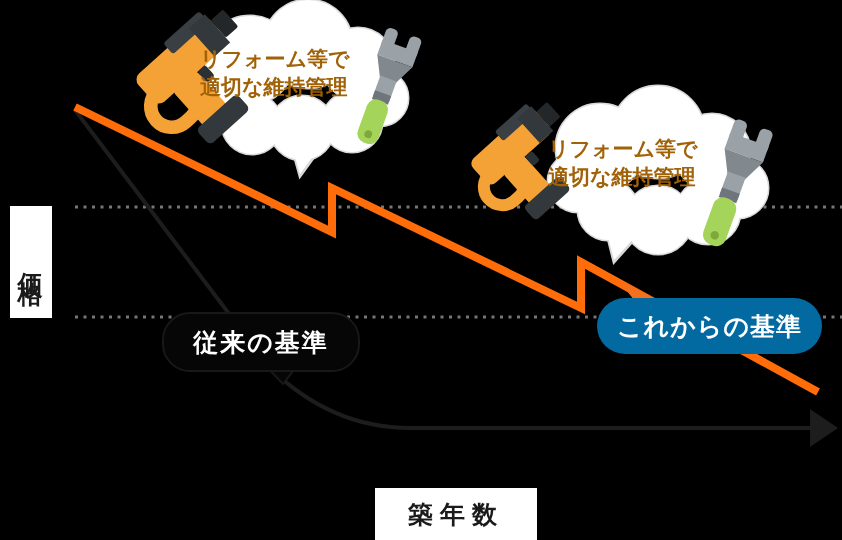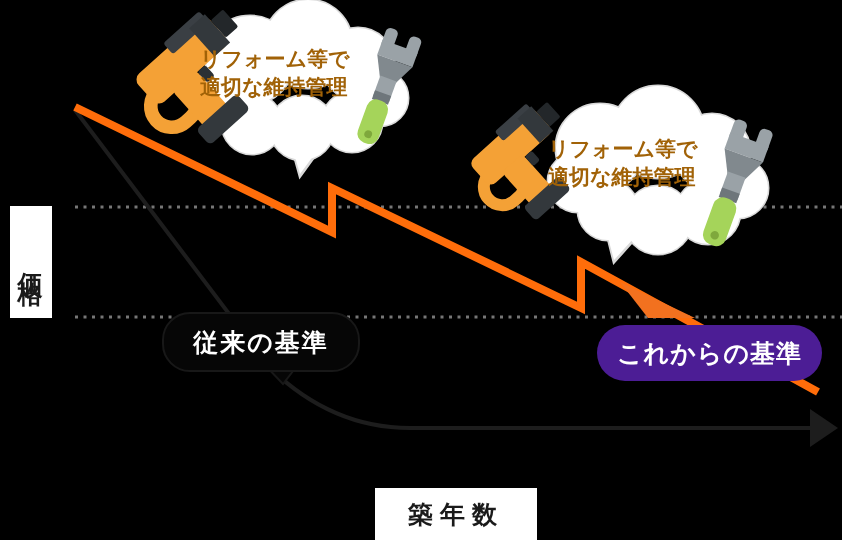--- a/index.html
+++ b/index.html
@@ -9,21 +9,21 @@
   .overlay{position:absolute;z-index:2;}
   .axis-box{background:#ffffff;color:#1a1a1a;font-weight:bold;display:flex;
             align-items:center;justify-content:center;}
   #y-axis-box{left:10px;top:206px;width:42px;height:112px;}
   #y-axis-box span{writing-mode:vertical-rl;font-size:25px;letter-spacing:10px;}
   #x-axis-box{left:375px;top:488px;width:162px;height:52px;font-size:25px;letter-spacing:7px;}
   .pill{border-radius:28px;color:#fff;font-weight:bold;display:flex;
         align-items:center;justify-content:center;white-space:nowrap;}
   #old-standard-pill{left:162px;top:312px;width:198px;height:60px;background:#060606;
         border:2px solid #181818;font-size:25px;letter-spacing:2px;box-sizing:border-box;}
-  #new-standard-pill{left:597px;top:325px;width:225px;height:56px;background:#4c1d95;
+  #new-standard-pill{left:597px;top:298px;width:225px;height:56px;background:#0369a1;
         font-size:25px;letter-spacing:1px;}
   .cloud-text{color:#a16207;font-weight:bold;font-size:21px;line-height:28px;
         white-space:nowrap;}
   #cloud1-text{left:200px;top:45px;width:182px;}
   #cloud2-text{left:548px;top:135px;width:172px;}
 </style>
 </head>
 <body>
 
 <div id="stage">

